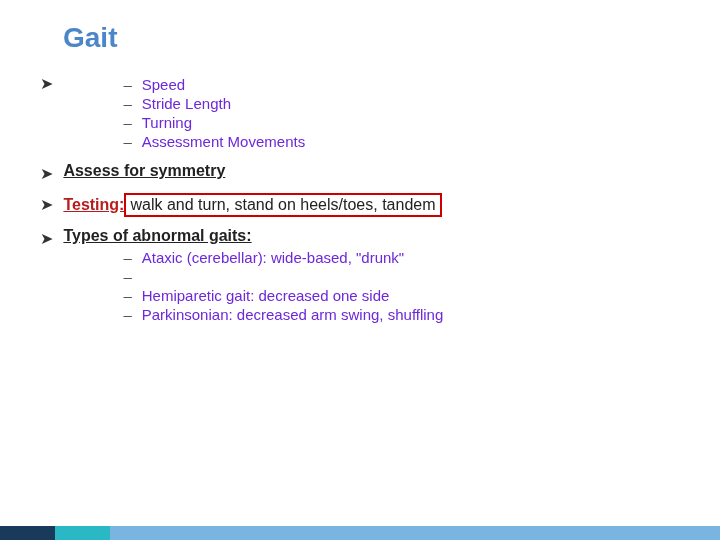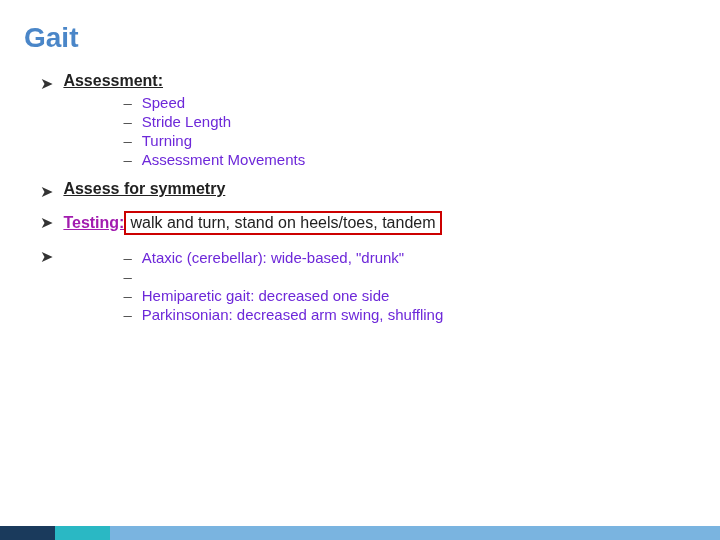--- a/index.html
+++ b/index.html
@@ -14,21 +14,21 @@
       background: #ffffff;
       font-family: Arial, Helvetica, sans-serif;
       overflow: hidden;
       position: relative;
     }
 
     .page-title {
       color: #4a86c8;
       font-size: 28px;
       font-weight: bold;
-      padding: 22px 40px 18px 24px;
+      padding: 22px 40px 18px 63px;
     }
 
     .content {
       padding: 0 40px;
     }
 
     .bullet-section {
       margin-bottom: 10px;
       display: flex;
       align-items: flex-start;
@@ -77,21 +77,21 @@
 
     .testing-line {
       display: flex;
       align-items: center;
     }
 
     .testing-label {
       font-weight: 700;
       text-decoration: underline;
       font-size: 16px;
-      color: #a21caf;
+      color: #b91c1c;
     }
 
     .testing-value {
       font-size: 16px;
       color: #222;
       border: 2px solid #cc0000;
       padding: 1px 4px;
     }
 
     .bottom-bar-right {
@@ -121,21 +121,20 @@
 </head>
 <body>
 
 <div class="page-title">Gait</div>
 
 <div class="content">
 
   <div class="bullet-section">
     <span class="arrow">➤</span>
     <div>
-      <span class="bullet-label underline">Assessment:</span>
       <div class="sub-list">
         <div class="sub-item">
           <span class="dash">–</span>
           <span class="sub-text">Speed</span>
         </div>
         <div class="sub-item">
           <span class="dash">–</span>
           <span class="sub-text">Stride Length</span>
         </div>
         <div class="sub-item">
@@ -159,20 +158,21 @@
     <span class="arrow">➤</span>
     <div class="testing-line">
       <span class="testing-label">Testing:</span>
       <span class="testing-value">walk and turn, stand on heels/toes, tandem</span>
     </div>
   </div>
 
   <div class="bullet-section">
     <span class="arrow">➤</span>
     <div>
+      <span class="bullet-label underline">Types of abnormal gaits:</span>
       <div class="sub-list">
         <div class="sub-item">
           <span class="dash">–</span>
           <span class="sub-text">Ataxic (cerebellar): wide-based, "drunk"</span>
         </div>
         <div class="sub-item">
           <span class="dash">–</span>
         </div>
         <div class="sub-item">
           <span class="dash">–</span>

